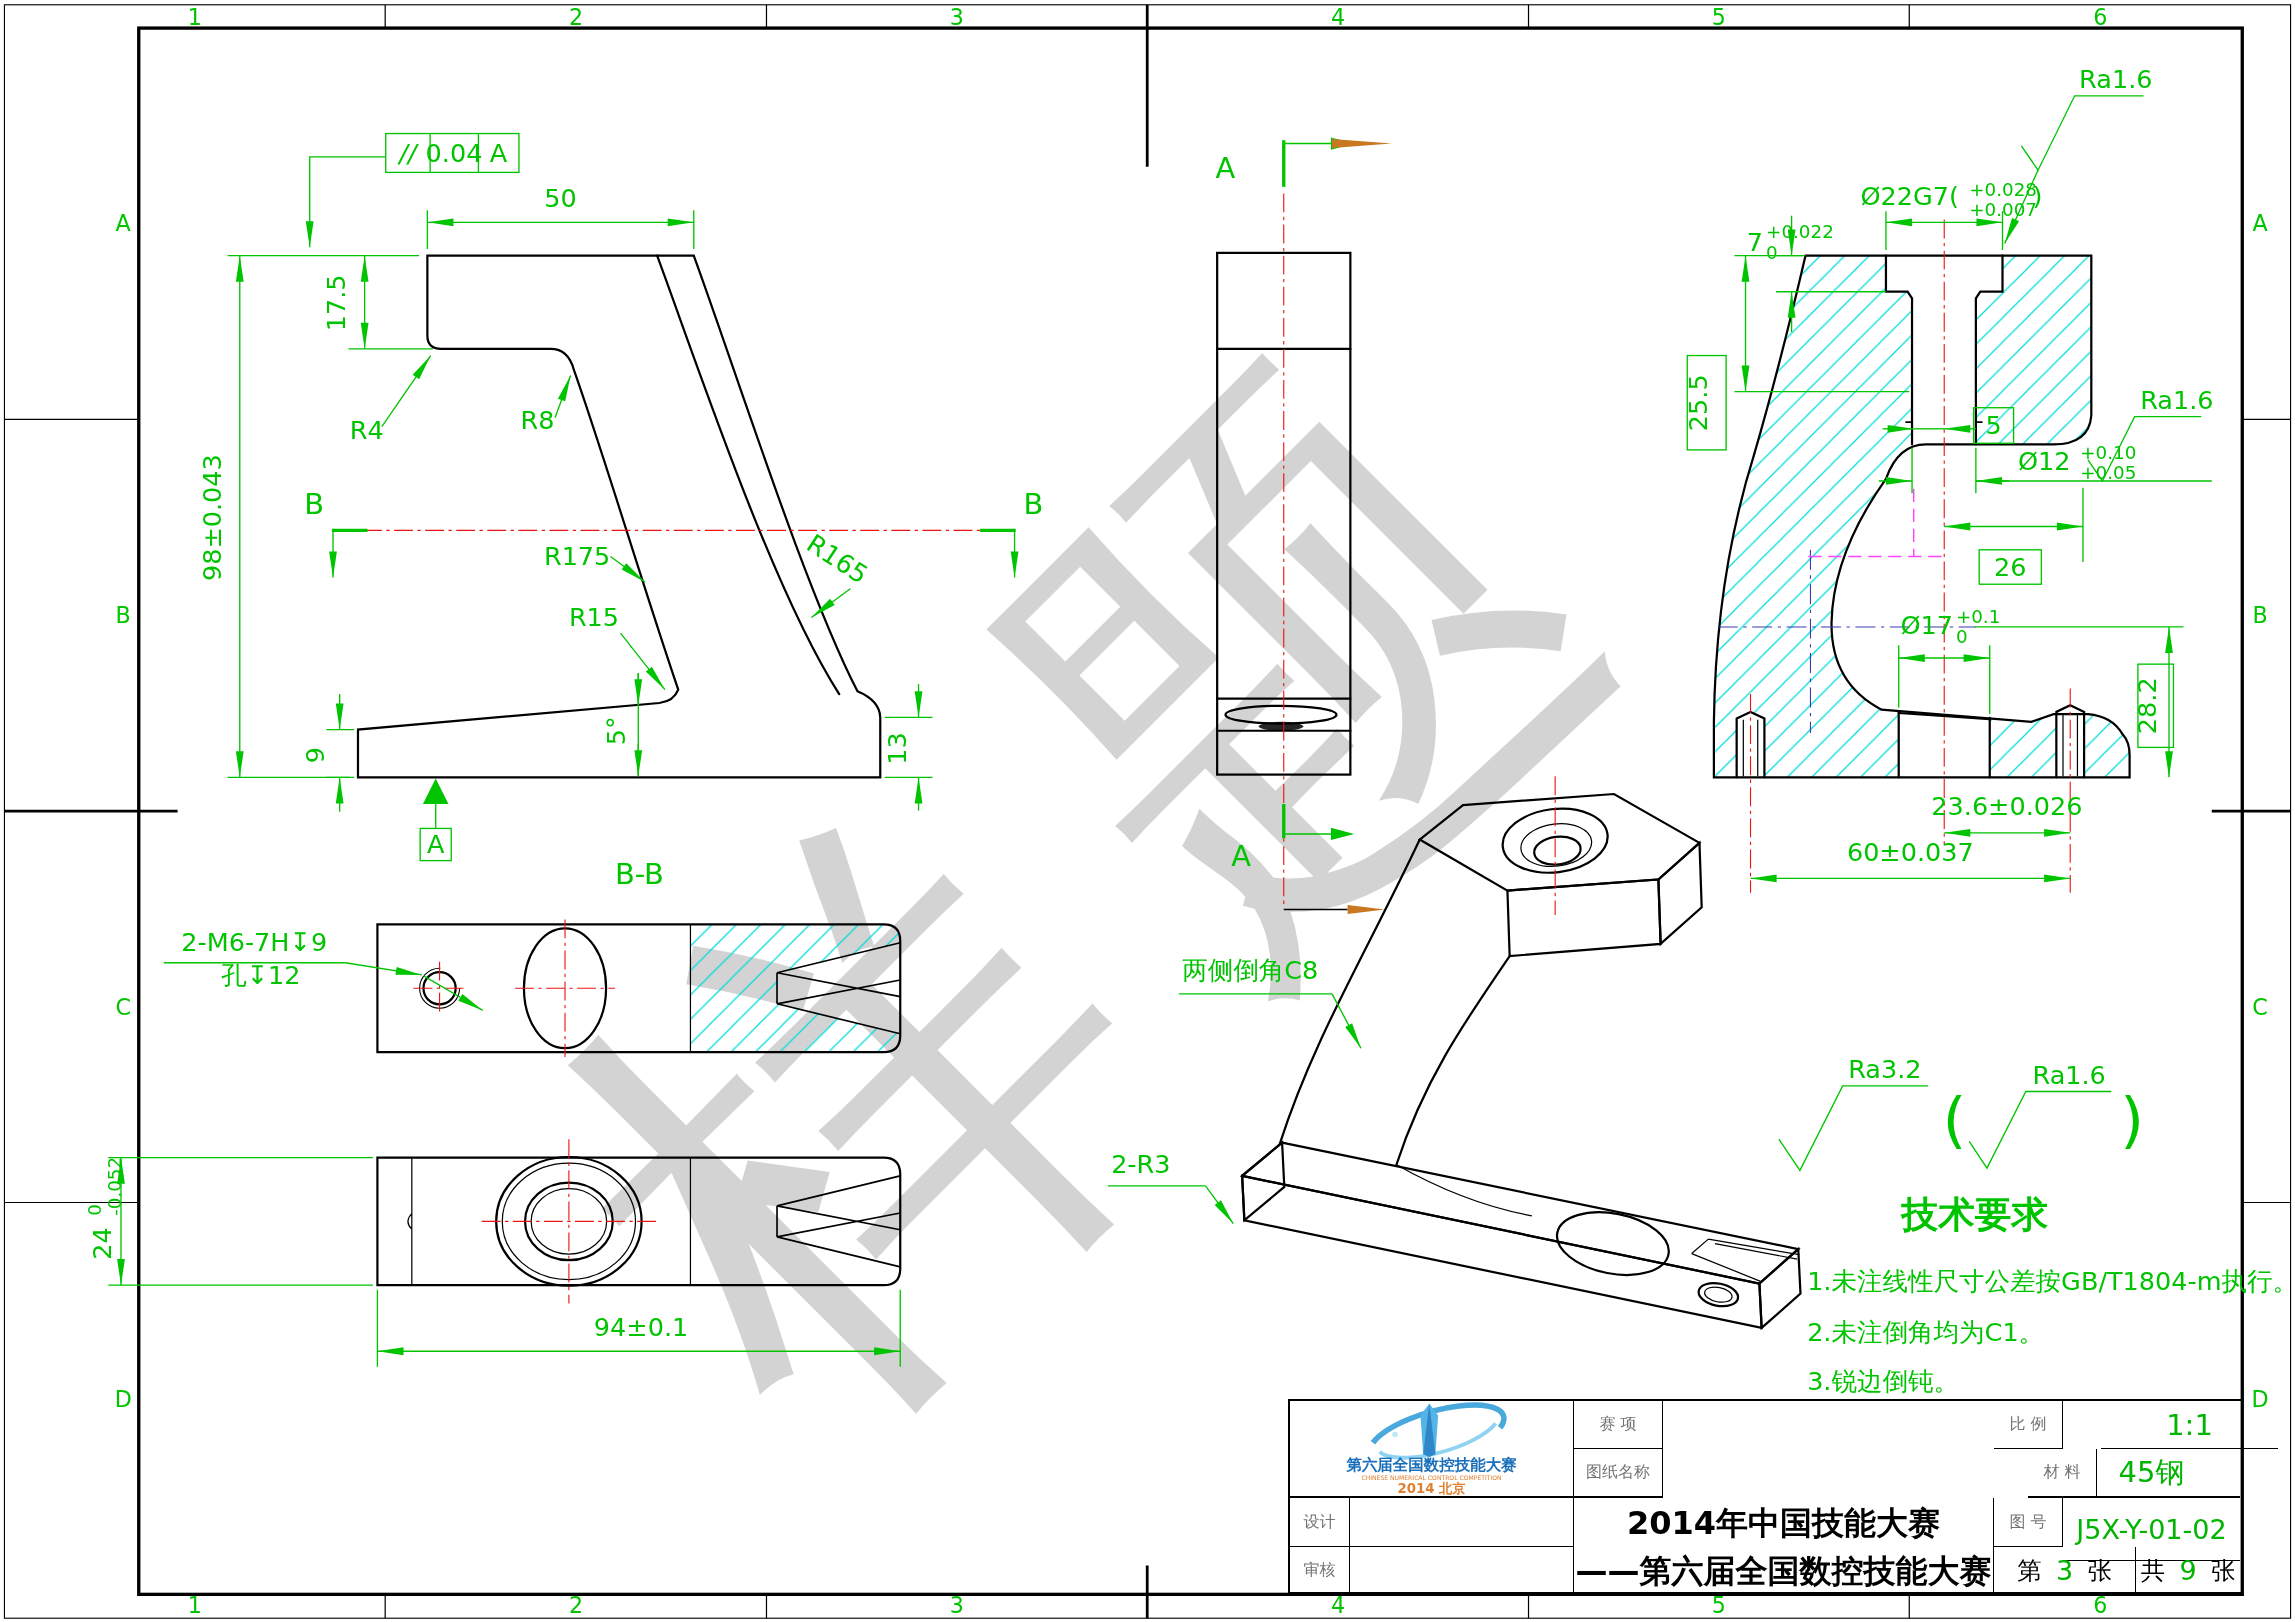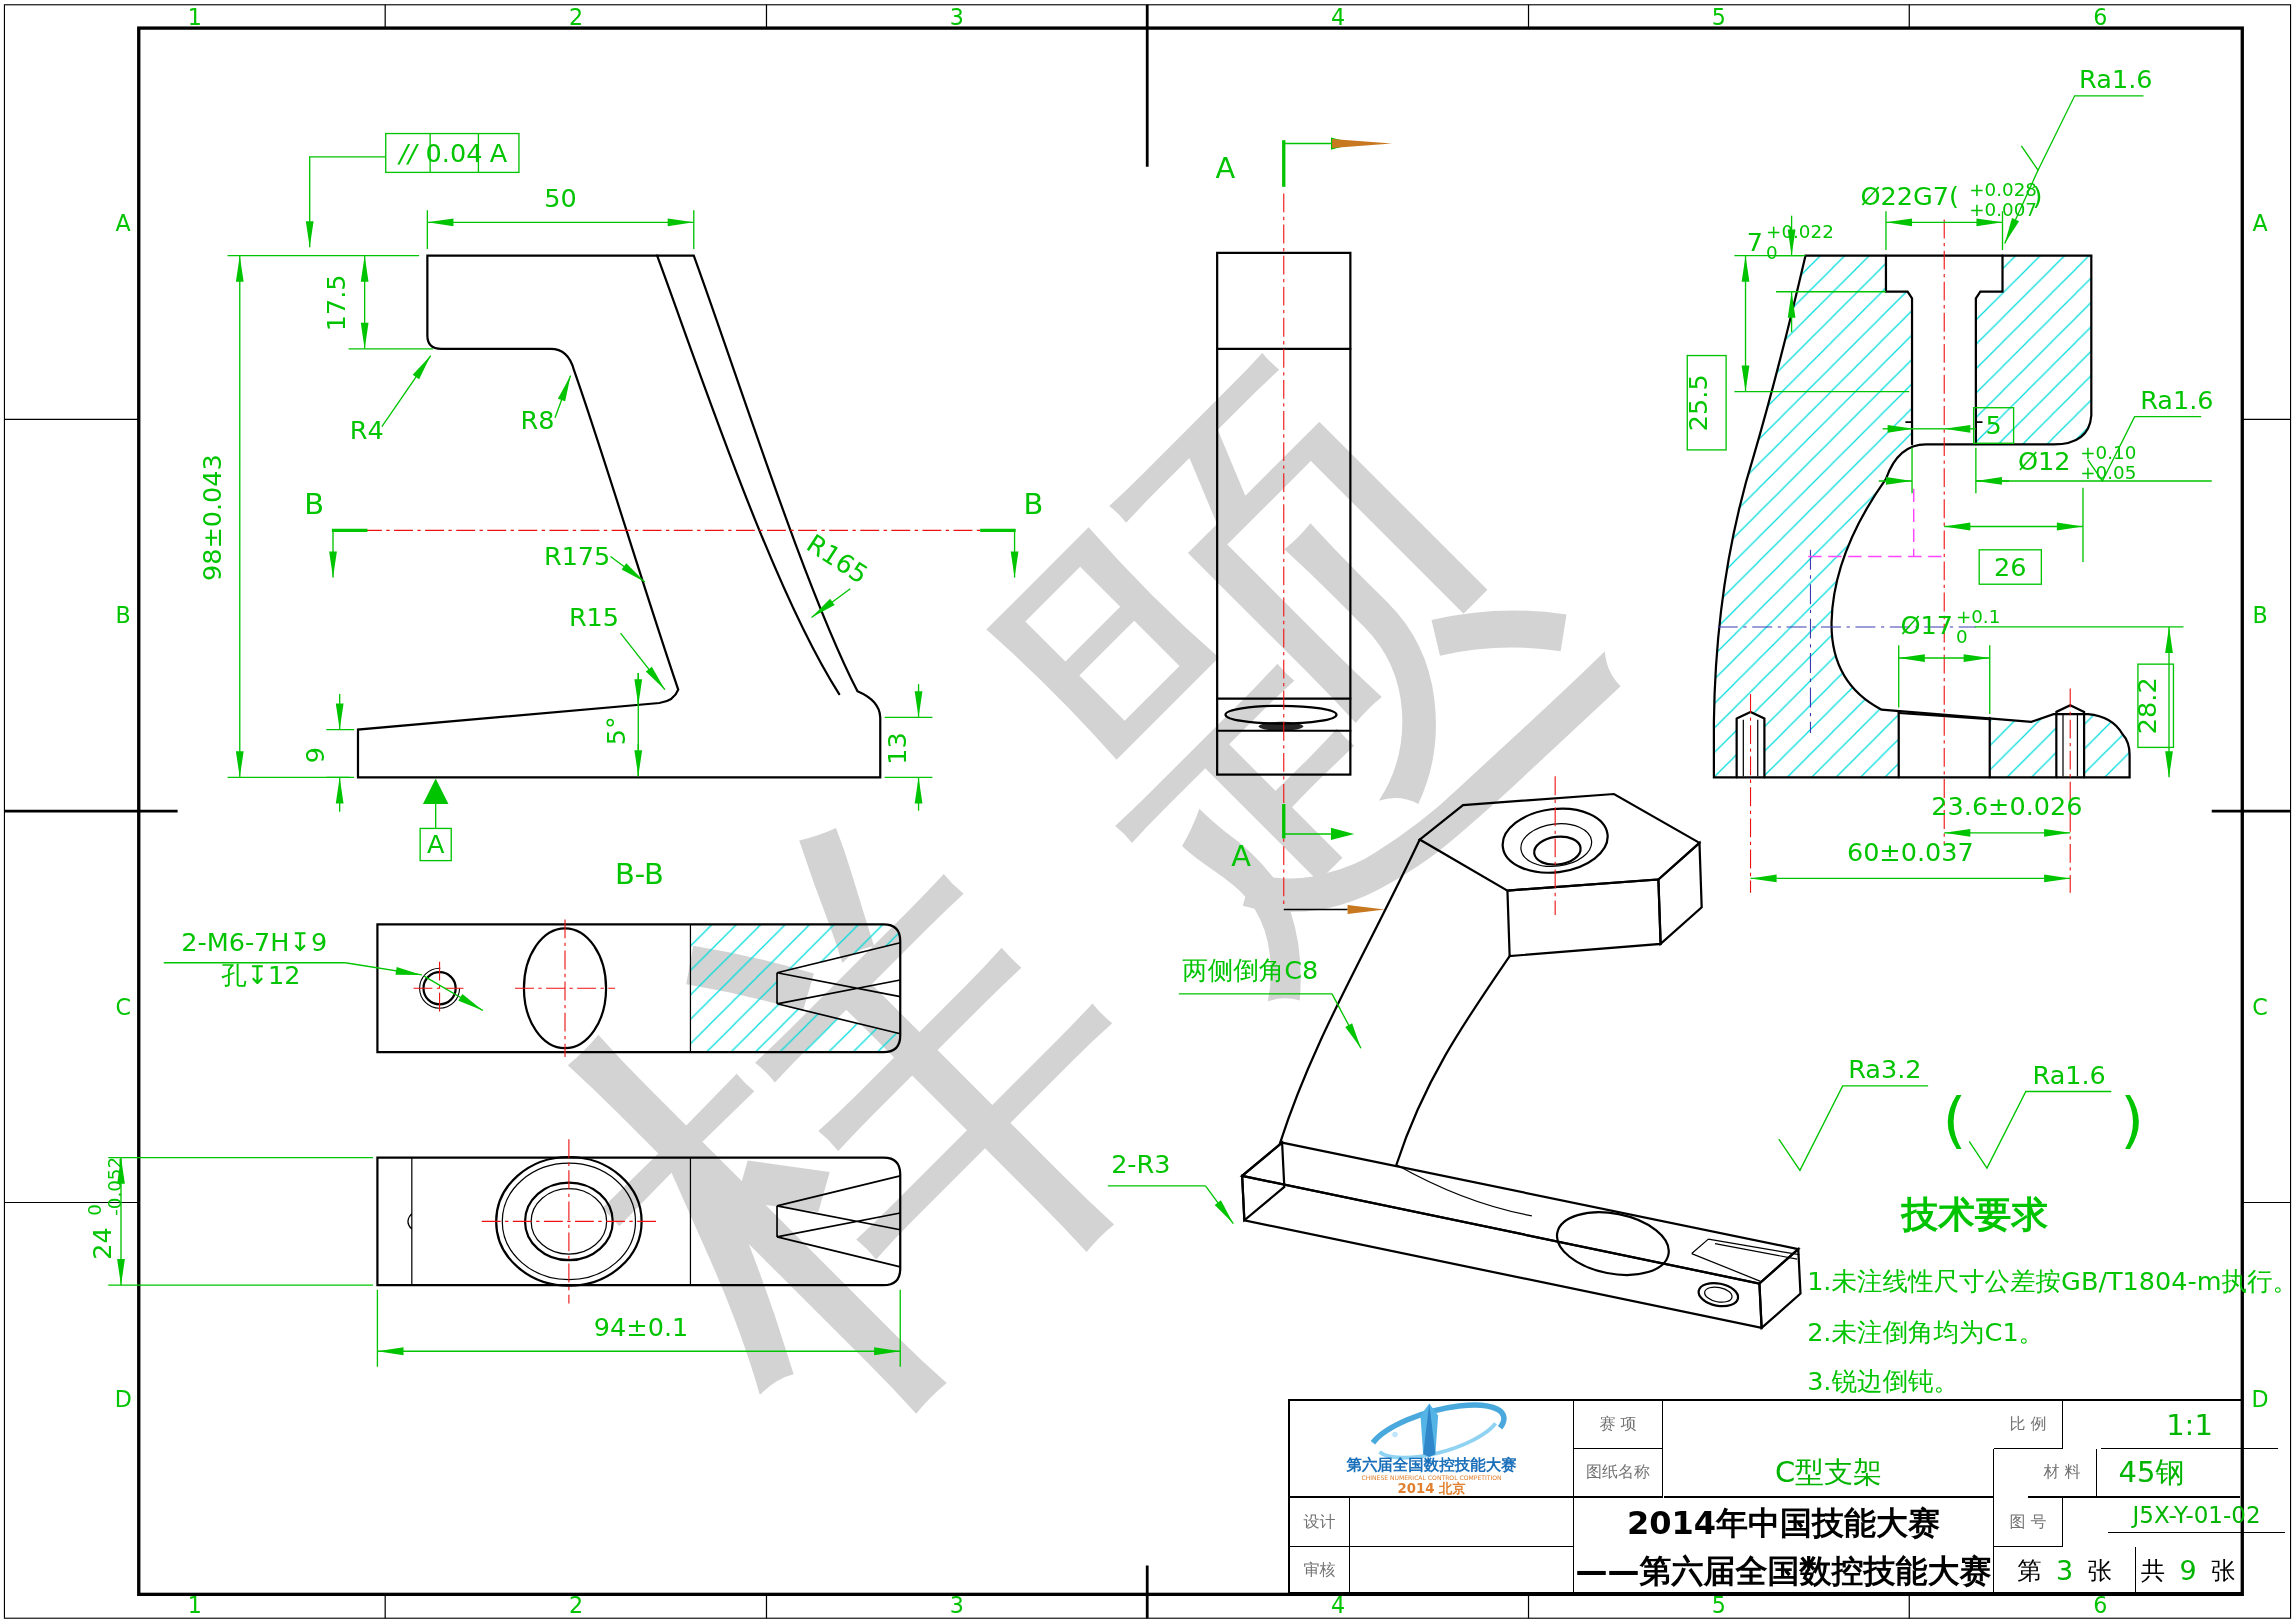--- a/index.html
+++ b/index.html
@@ -376,32 +376,31 @@
       <text x="256" y="142" font-size="11" fill="#e08030" text-anchor="middle">CHINESE NUMERICAL CONTROL COMPETITION</text>
       <text x="256" y="166" font-size="24" font-weight="bold" fill="#e08030" text-anchor="middle">2014 北京</text>
     </svg>
   </div>
 
   <div class="cell lab" style="left:284px;top:0;width:89px;height:48px;border-right:1.1px solid #000;border-bottom:1.1px solid #000;">赛  项</div>
   <div class="cell lab" style="left:704px;top:0;width:69px;height:48px;border-right:1.1px solid #000;border-bottom:1.1px solid #000;">比 例</div>
   <div class="cell val" style="left:811px;top:0;width:177px;height:48px;border-bottom:1.1px solid #000;">1:1</div>
 
   <div class="cell lab" style="left:284px;top:48px;width:89px;height:49px;border-right:1.1px solid #000;border-bottom:2.2px solid #000;">图纸名称</div>
-  <div class="cell val" style="left:374px;top:48px;width:330px;height:49px;border-right:1.1px solid #000;border-bottom:2.2px solid #000;">C型支架</div>
   <div class="cell lab" style="left:704px;top:48px;width:69px;height:49px;border-right:1.1px solid #000;border-bottom:2.2px solid #000;margin-left:34px;">材 料</div>
   <div class="cell val" style="left:773px;top:48px;width:177px;height:49px;border-bottom:2.2px solid #000;">45钢</div>
 
   <div class="cell lab" style="left:0;top:97px;width:60px;height:49px;border-right:1.1px solid #000;border-bottom:1.1px solid #000;">设计</div>
   <div class="cell" style="left:60px;top:97px;width:224px;height:49px;border-right:1.1px solid #000;border-bottom:1.1px solid #000;"></div>
   <div class="cell big" style="left:284px;top:97px;width:420px;height:98px;border-right:1.1px solid #000;flex-direction:column;">
     <div>2014年中国技能大赛</div>
     <div>——第六届全国数控技能大赛</div>
   </div>
   <div class="cell lab" style="left:704px;top:97px;width:69px;height:49px;border-right:1.1px solid #000;border-bottom:1.1px solid #000;">图 号</div>
-  <div class="cell val" style="left:818px;top:97px;width:177px;height:35px;border-bottom:1.1px solid #000;font-size:23px;">J5X-Y-01-02</div>
+  <div class="cell val" style="left:773px;top:97px;width:177px;height:63px;border-bottom:1.1px solid #000;font-size:27px;">J5X-Y-01-02</div>
 
   <div class="cell lab" style="left:0;top:146px;width:60px;height:47px;border-right:1.1px solid #000;">审核</div>
   <div class="cell" style="left:60px;top:146px;width:224px;height:47px;border-right:1.1px solid #000;"></div>
   <div class="cell sheetrow" style="left:704px;top:146px;width:142px;height:47px;border-right:1.1px solid #000;">
     <span>第</span>
     <span class="num">3</span>
     <span>张</span>
   </div>
   <div class="cell sheetrow" style="left:846px;top:146px;width:104px;height:47px;">
     <span>共</span>

